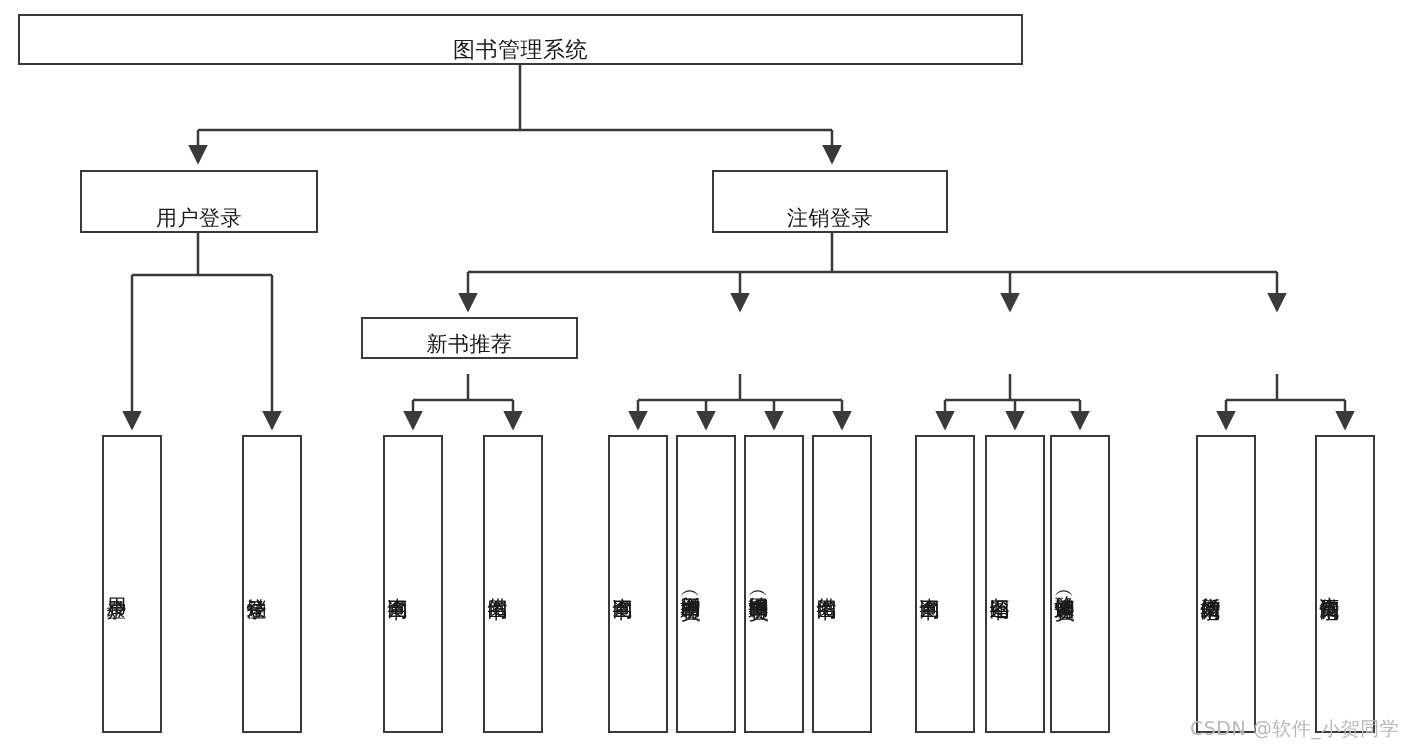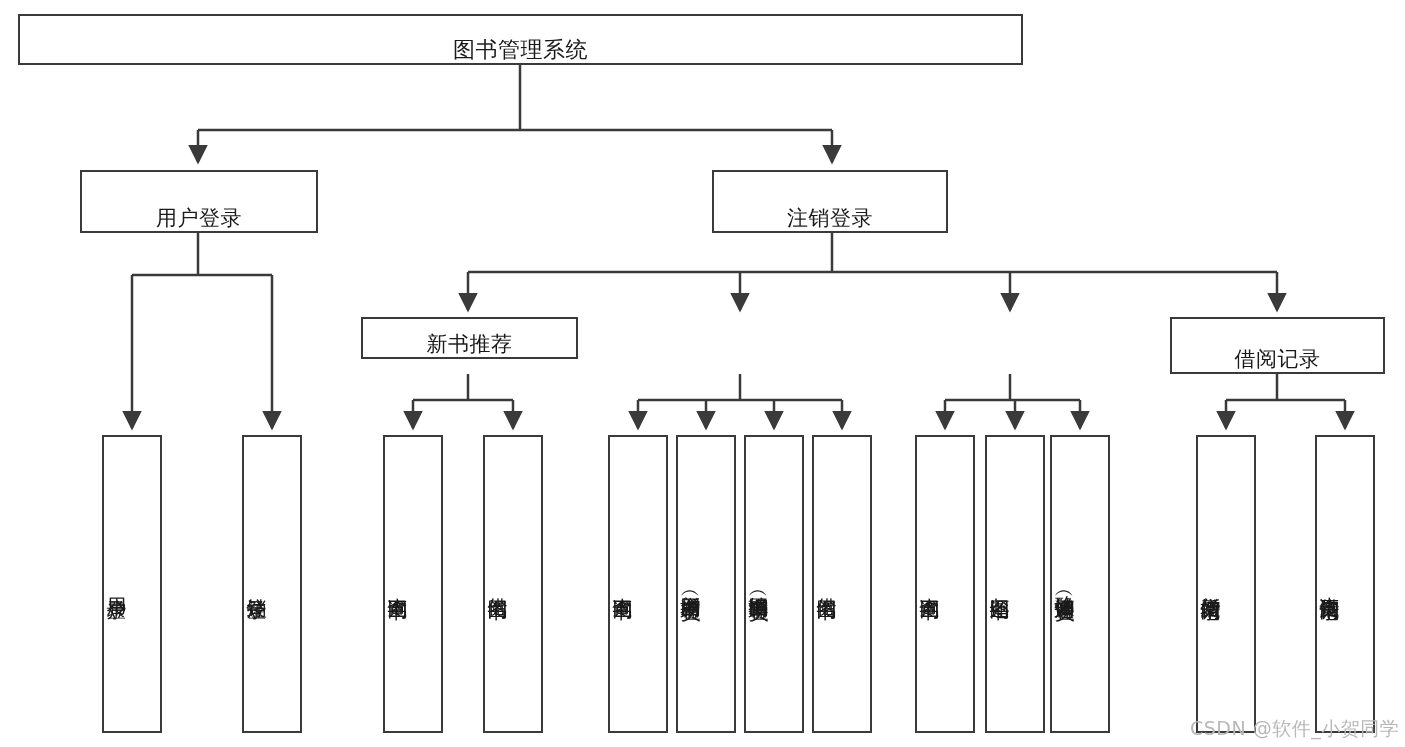--- a/index.html
+++ b/index.html
@@ -124,23 +124,20 @@
   <div class="node" style="left:80px; top:170px; width:238px; height:63px;">
     <span>用户登录</span>
   </div>
   <div class="node" style="left:712px; top:170px; width:236px; height:63px;">
     <span>注销登录</span>
   </div>
 
   <div class="node" style="left:361px; top:317px; width:217px; height:42px;">
     <span>新书推荐</span>
   </div>
-  <div class="node" style="left:1170px; top:317px; width:215px; height:57px;">
-    <span>借阅记录</span>
-  </div>
 
   <div class="node vertical" style="left:102px; top:435px; width:60px; height:298px;">
     <span>用户登录</span>
   </div>
   <div class="node vertical" style="left:242px; top:435px; width:60px; height:298px;">
     <span>注销登录</span>
   </div>
 
   <div class="node vertical" style="left:383px; top:435px; width:60px; height:298px;">
     <span>查询图书</span>

